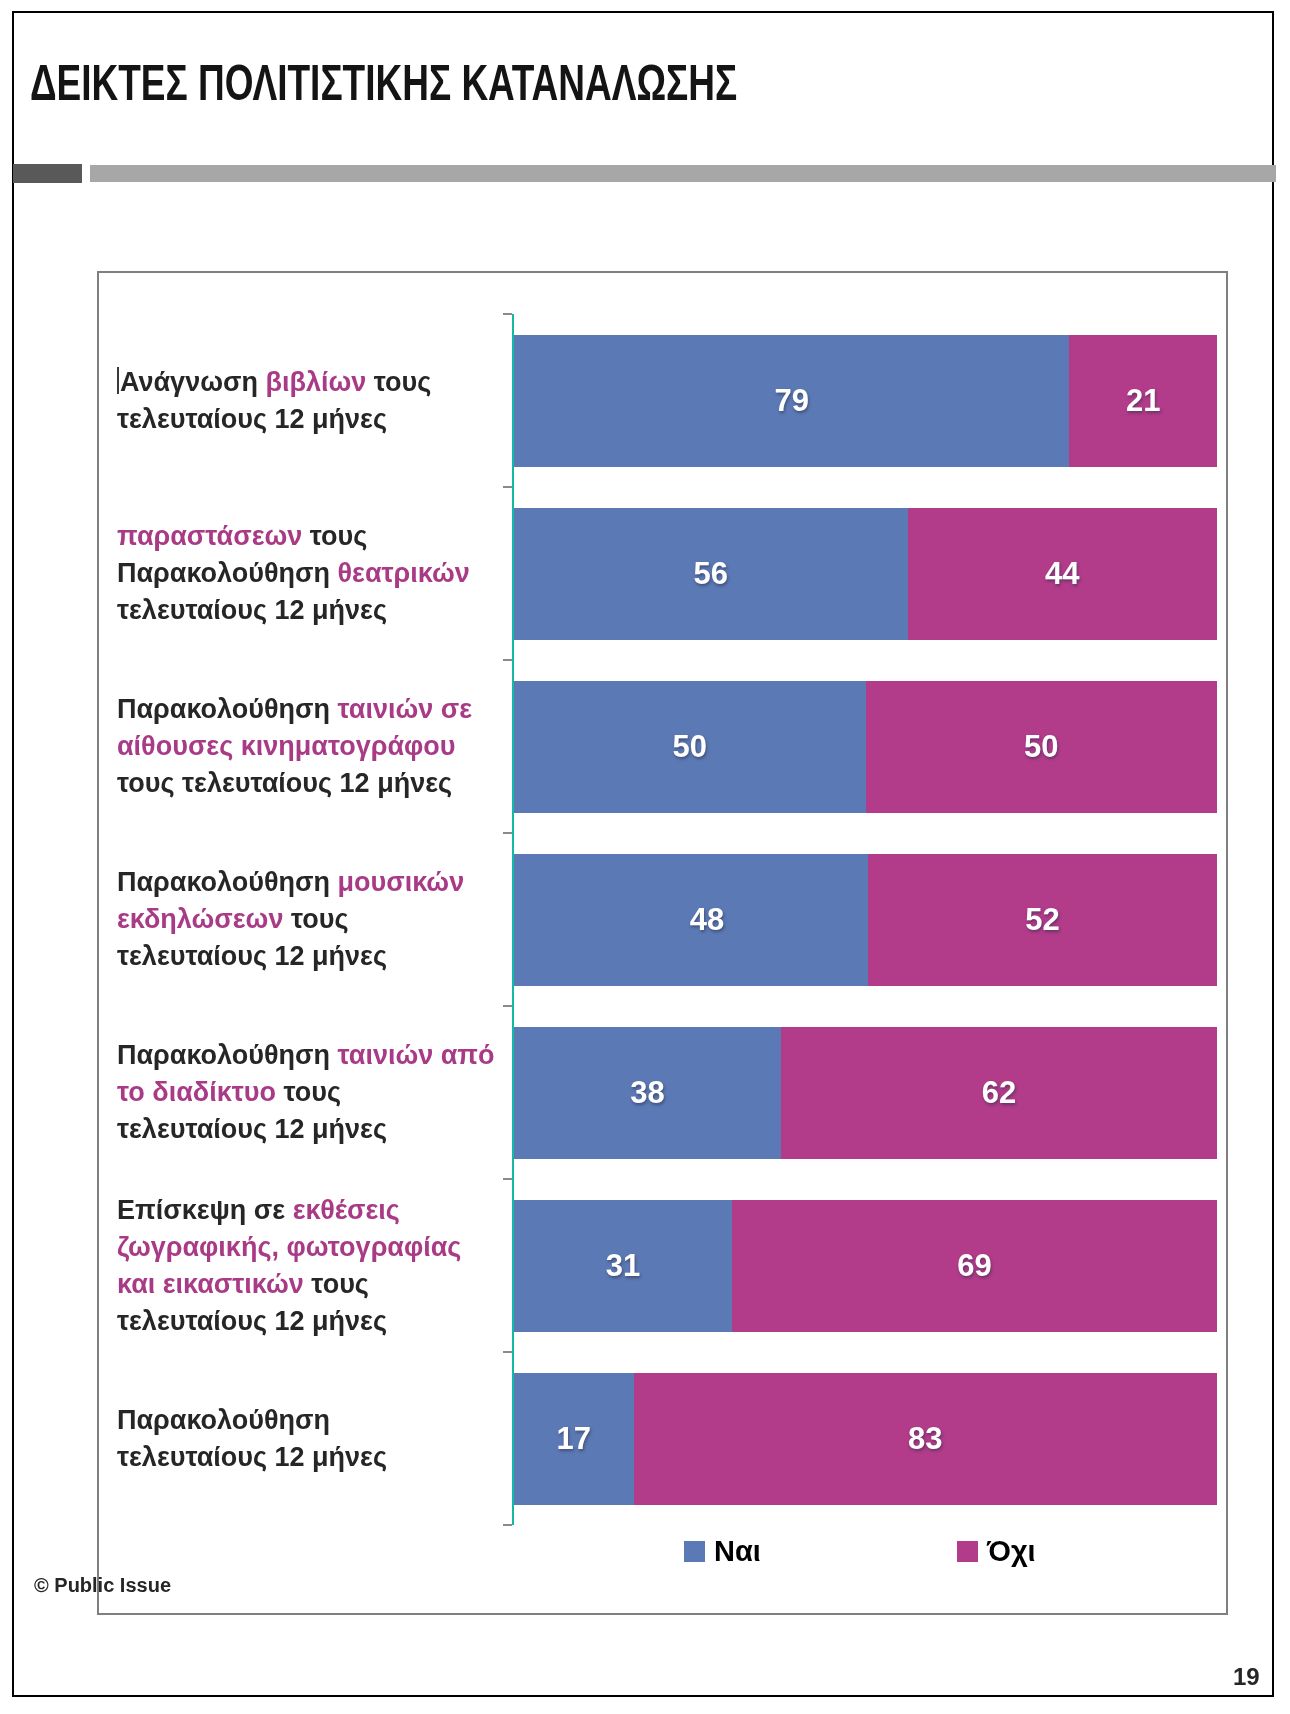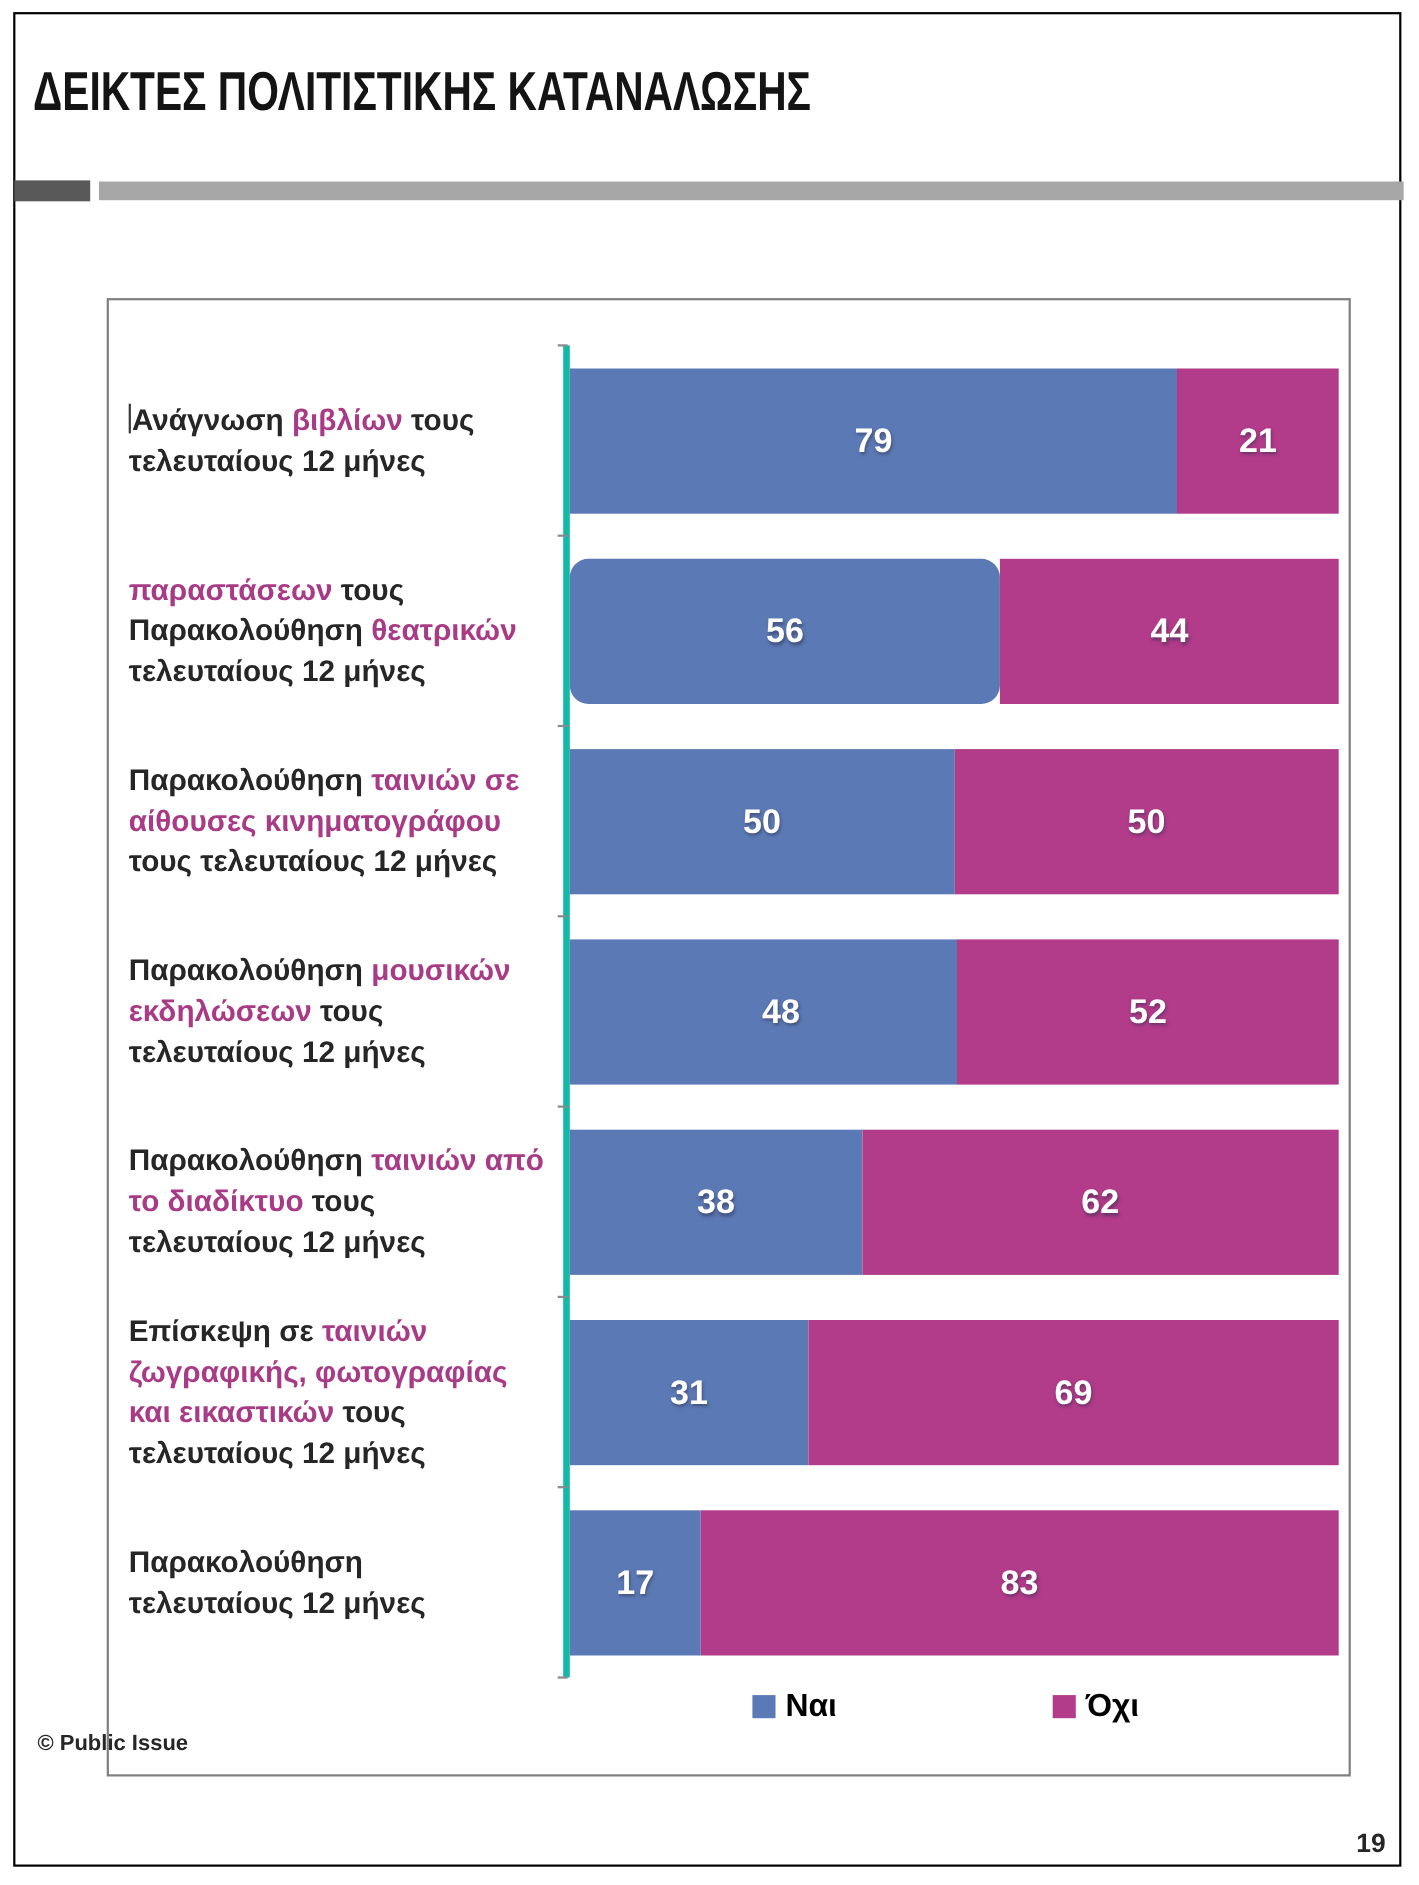--- a/index.html
+++ b/index.html
@@ -17,21 +17,21 @@
   .chart-box{position:absolute;left:97px;top:271px;width:1131px;height:1344px;
     border:2px solid #7f7f7f;box-sizing:border-box;background:#fff;}
 
   .labels{position:absolute;left:18px;top:41px;width:392px;height:1211px;}
   .label-cell{height:173px;display:flex;flex-direction:column;justify-content:center;}
   .label-line{font-size:27px;font-weight:700;line-height:37px;color:#262626;white-space:nowrap;}
   .accent{color:#a93a86;}
   .cursor{display:inline-block;width:2px;height:27px;background:#3a3a3a;vertical-align:-3px;margin-right:1px;}
 
   .plot{position:absolute;left:413px;top:41px;width:705px;height:1211px;
-    border-left:6px solid #14b8a6;box-sizing:border-box;}
+    border-left:2px solid #14b8a6;box-sizing:border-box;}
   .row{position:relative;height:173px;display:flex;align-items:center;}
   .row::before{content:"";position:absolute;left:-11px;top:-1px;width:9px;height:2px;background:#8a8a8a;}
   .plot::after{content:"";position:absolute;left:-11px;bottom:-1px;width:9px;height:2px;background:#8a8a8a;}
   .bar{width:100%;height:132px;display:flex;}
   .seg{height:100%;display:flex;align-items:center;justify-content:center;overflow:hidden;}
   .val{font-size:31px;font-weight:700;color:#ffffff;text-shadow:1px 2px 3px rgba(45,45,75,.55);}
 
   .legend{position:absolute;left:0;top:1262px;width:100%;height:44px;}
   .legend-item{position:absolute;top:0;display:flex;align-items:center;gap:9px;
     font-size:29px;font-weight:700;color:#000000;}
@@ -73,21 +73,21 @@
           <div class="label-line"><span>Παρακολούθηση </span><span class="accent">μουσικών</span></div>
           <div class="label-line"><span class="accent">εκδηλώσεων</span><span> τους</span></div>
           <div class="label-line"><span>τελευταίους 12 μήνες</span></div>
         </div>
         <div class="label-cell">
           <div class="label-line"><span>Παρακολούθηση </span><span class="accent">ταινιών από</span></div>
           <div class="label-line"><span class="accent">το διαδίκτυο</span><span> τους</span></div>
           <div class="label-line"><span>τελευταίους 12 μήνες</span></div>
         </div>
         <div class="label-cell">
-          <div class="label-line"><span>Επίσκεψη σε </span><span class="accent">ταινιών</span></div>
+          <div class="label-line"><span>Επίσκεψη σε </span><span class="accent">εκθέσεις</span></div>
           <div class="label-line"><span class="accent">ζωγραφικής, φωτογραφίας</span></div>
           <div class="label-line"><span class="accent">και εικαστικών</span><span> τους</span></div>
           <div class="label-line"><span>τελευταίους 12 μήνες</span></div>
         </div>
         <div class="label-cell">
           <div class="label-line"><span>Παρακολούθηση</span></div>
           <div class="label-line"><span>τελευταίους 12 μήνες</span></div>
         </div>
       </div>
     <div class="plot" id="plot">
@@ -96,21 +96,21 @@
             <div class="seg" style="width: 79%; background: rgb(91, 121, 180);">
               <span class="val">79</span>
             </div>
             <div class="seg" style="width: 21%; background: rgb(178, 59, 138);">
               <span class="val">21</span>
             </div>
           </div>
         </div>
         <div class="row">
           <div class="bar">
-            <div class="seg" style="width: 56%; background: rgb(91, 121, 180); border-radius: 17px;">
+            <div class="seg" style="width: 56%; background: rgb(91, 121, 180);">
               <span class="val">56</span>
             </div>
             <div class="seg" style="width: 44%; background: rgb(178, 59, 138);">
               <span class="val">44</span>
             </div>
           </div>
         </div>
         <div class="row">
           <div class="bar">
             <div class="seg" style="width: 50%; background: rgb(91, 121, 180);">

